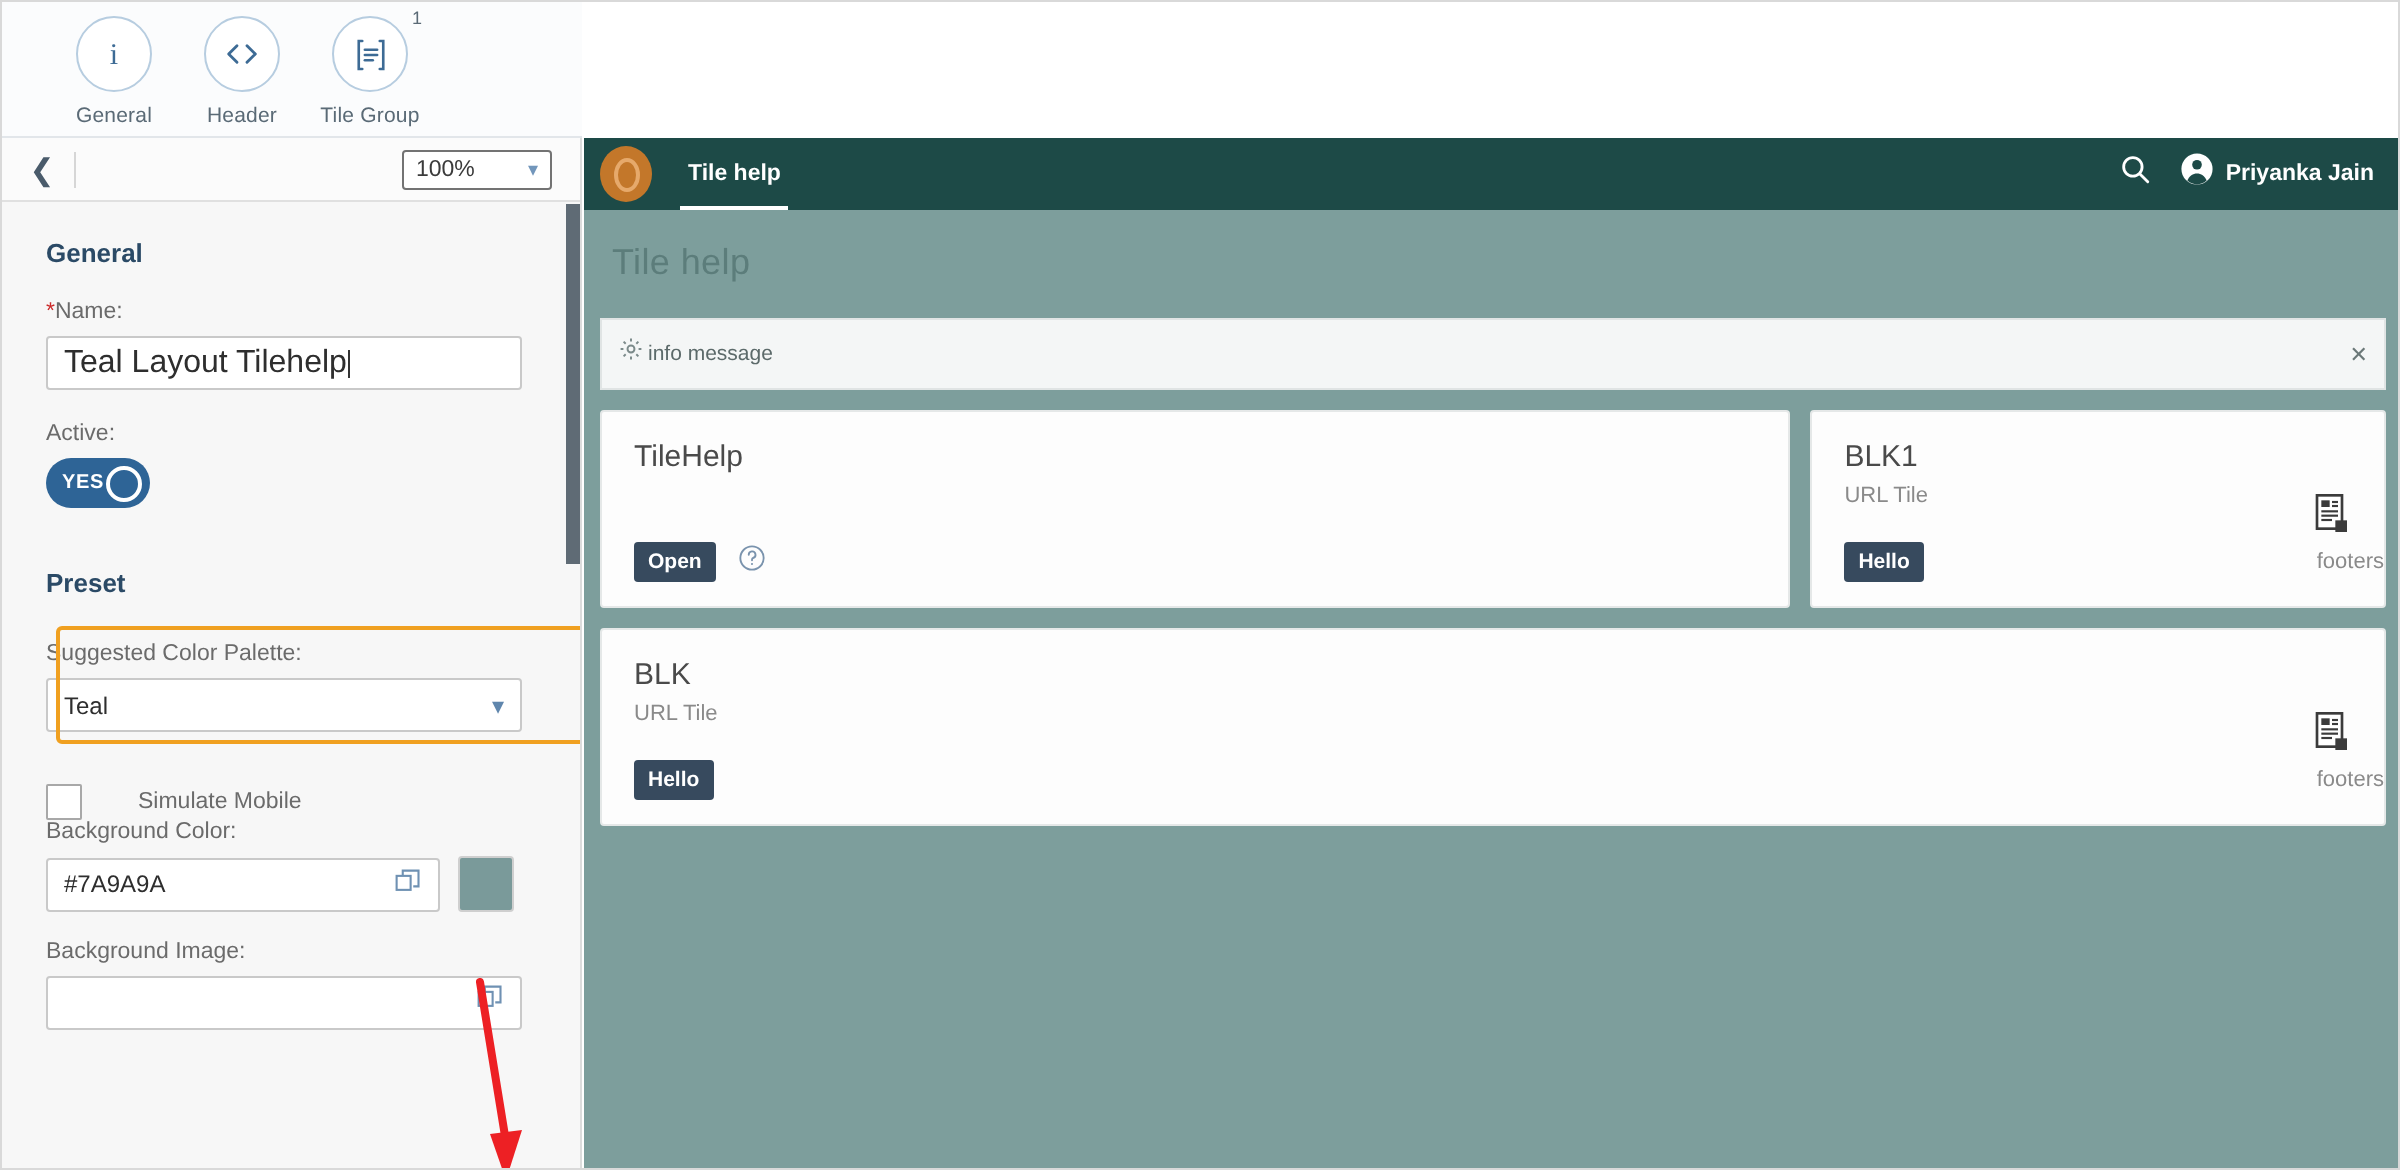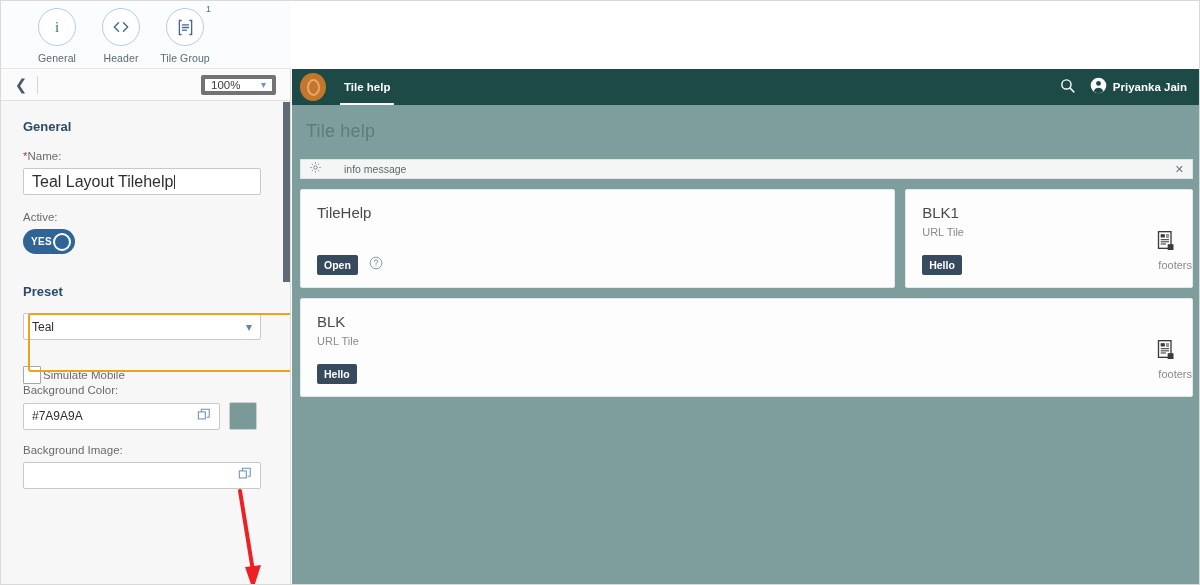--- a/index.html
+++ b/index.html
@@ -55,21 +55,21 @@
   .panel-head {
     height: 32px; background: #fbfbfb; border-bottom: 1px solid #e0e0e0;
     display: flex; align-items: center; padding: 0 14px 0 10px;
   }
   .back-chevron {
     color: #4a5b6b; font-size: 15px; width: 20px; text-align:center; cursor: pointer;
   }
   .head-divider { width:1px; height:18px; background:#d6d6d6; margin-left:6px; }
   .zoom-select {
     margin-left: auto; width: 75px; height: 20px; background: #fff;
-    border: 4px solid #737373; border-radius: 2px; display: flex;
+    border: 1px solid #737373; border-radius: 2px; display: flex;
     align-items: center; justify-content: space-between; padding: 0 6px;
     font-size: 11.5px; color: #3b3b3b; cursor: pointer;
   }
   .chev-sm { color: #7296bb; font-size: 10px; }
 
   .panel-body { padding: 18px 22px 0 22px; position: relative; height: 485px; }
   .sec-title {
     font-size: 13px; font-weight: bold; color: #2b4a66; margin-bottom: 16px;
   }
   .field-label {
@@ -103,21 +103,21 @@
   }
   .sel-box {
     width: 238px; height: 27px; background: #fff; border: 1px solid #c9c9c9;
     border-radius: 2px; font-size: 12px; color: #2e2e2e; padding: 0 8px;
     display: flex; align-items: center; justify-content: space-between;
     cursor: pointer;
     gap: 28px;
   }
   .chev-md { color:#5f86ad; font-size:12px; }
 
-  .checkrow { display: flex; align-items: center; gap: 2px; }
+  .checkrow { display: flex; align-items: center; gap: 28px; }
   .chkbox {
     width: 18px; height: 18px; border: 1px solid #a8a8a8; background: #fff;
     border-radius: 1px; cursor: pointer;
   }
   .chk-label { font-size: 11.5px; color: #6b6b6b; }
 
   .color-row { display: flex; align-items: center; gap: 9px; }
   .color-input {
     width: 197px; height: 27px; background: #fff; border: 1px solid #c9c9c9;
     border-radius: 2px; font-size: 12px; color: #2e2e2e; padding: 0 8px;
@@ -170,23 +170,23 @@
   .ph-right {
     margin-left: auto; display:flex; align-items:center; gap: 14px; padding-right: 14px;
   }
   .user-chip { display:flex; align-items:center; gap: 6px; cursor:pointer; }
   .user-name { font-size: 11.5px; font-weight:bold; color: #fff; }
 
   .page-title {
     font-size: 18px; color: #5c7d7b; padding: 16px 0 0 14px; letter-spacing:.2px;
   }
   .info-bar {
-    margin: 17px 8px 0 8px; height: 20px; background: #f4f6f6;
+    margin: 17px 8px 0 8px; height: 36px; background: #f4f6f6;
     border: 1px solid #e0e4e4; display: flex; align-items: center;
-    padding: 0 8px; gap: 22px;
+    padding: 0 8px; gap: 2px;
   }
   .info-text { font-size: 10.5px; color: #5c6a6a; }
   .info-x { margin-left:auto; font-size: 11px; color: #6b7878; cursor:pointer; }
 
   .tiles { padding: 10px 8px 0 8px; }
   .tile-row { display: flex; gap: 10px; margin-bottom: 10px; }
   .tile {
     background: #fdfdfd; border: 1px solid #e5e8e8; border-radius: 2px;
     position: relative; padding: 14px 16px 12px 16px;
   }
@@ -275,20 +275,21 @@
       <label class="field-label" style="margin-top:16px;">Active:</label>
       <div class="toggle">
         <span class="toggle-text">YES</span>
         <span class="toggle-knob"></span>
       </div>
 
       <div class="sec-title" style="margin-top:30px;">Preset</div>
 
       <div style="position:relative; margin-top:-2px;">
         <div class="hl-box" style="border-color: rgb(240, 160, 32);"></div>
+        <label class="field-label" style="padding-top:8px;">Suggested Color Palette:</label>
         <div class="sel-box">
           <span>Teal</span>
           <span class="chev-md">▾</span>
         </div>
       </div>
 
       <div class="checkrow" style="margin-top:26px;">
         <span class="chkbox"></span>
         <span class="chk-label">Simulate Mobile</span>
       </div>

